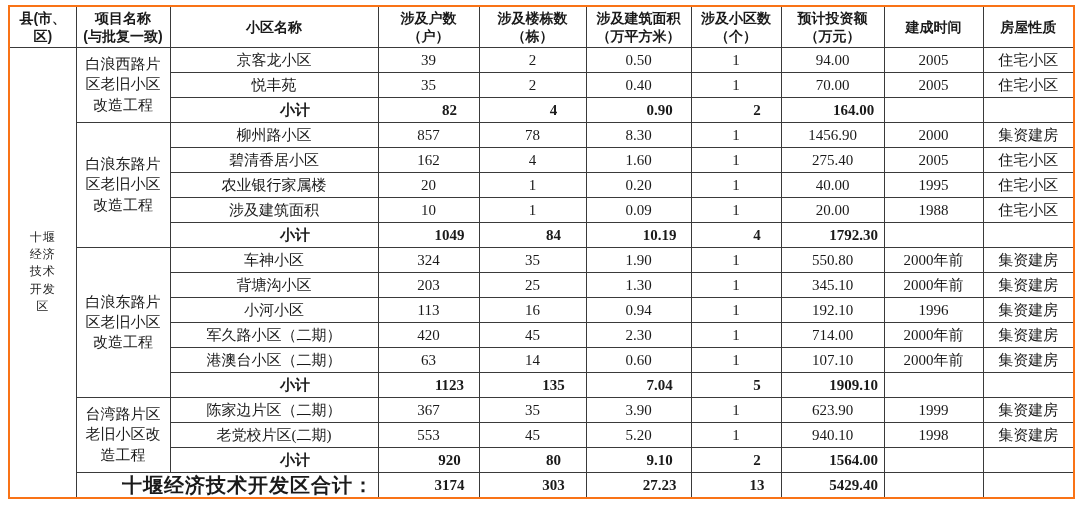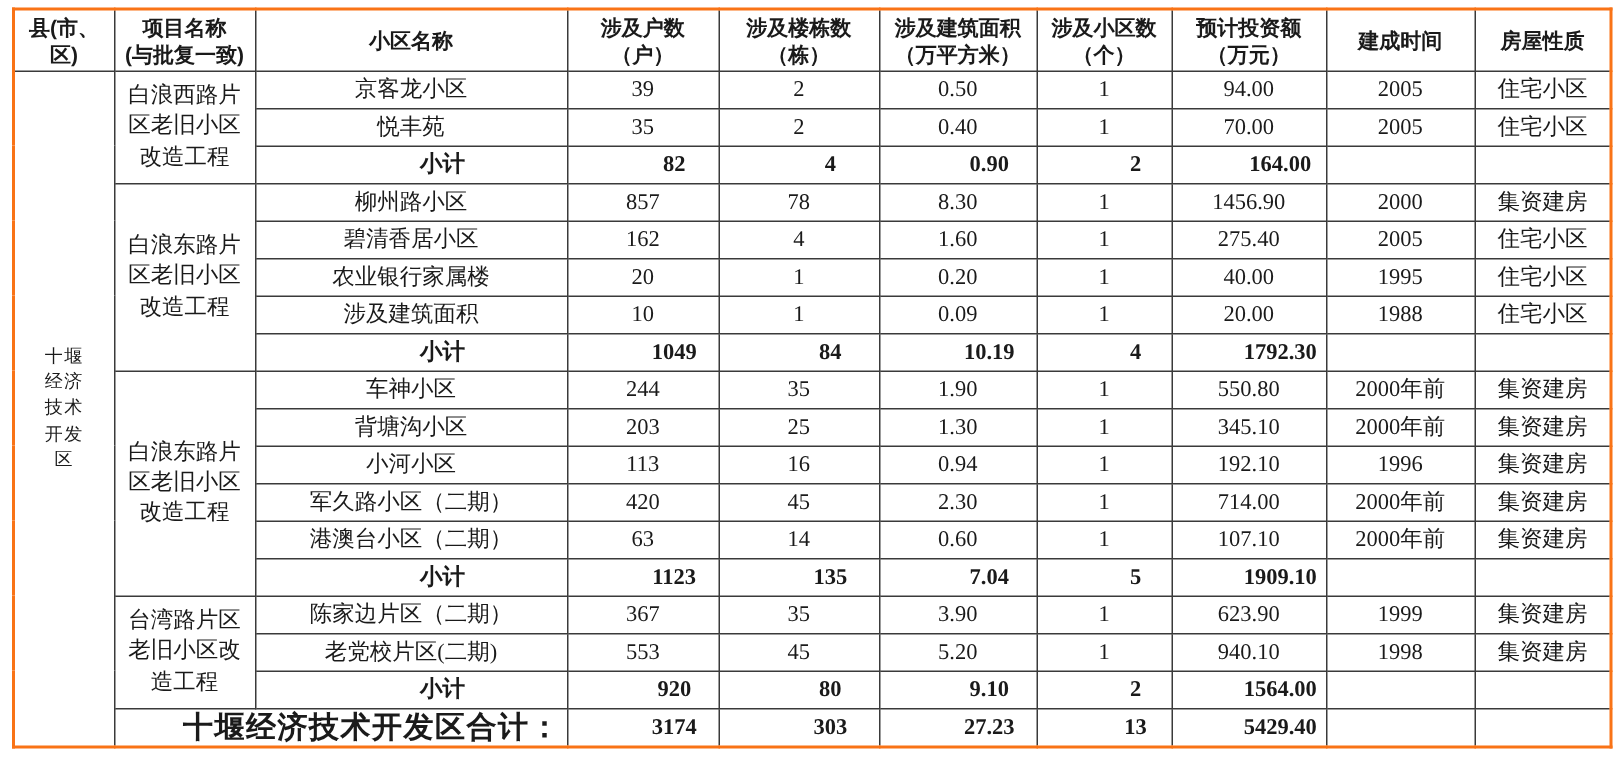--- a/index.html
+++ b/index.html
@@ -183,21 +183,21 @@
       <td>10.19</td>
       <td>4</td>
       <td>1792.30</td>
       <td></td>
       <td></td>
     </tr>
 
     <tr>
       <td class="project-cell" rowspan="6">白浪东路片区老旧小区改造工程</td>
       <td>车神小区</td>
-      <td>244</td>
+      <td>324</td>
       <td>35</td>
       <td>1.90</td>
       <td>1</td>
       <td>550.80</td>
       <td>2000年前</td>
       <td>集资建房</td>
     </tr>
     <tr>
       <td>背塘沟小区</td>
       <td>203</td>

